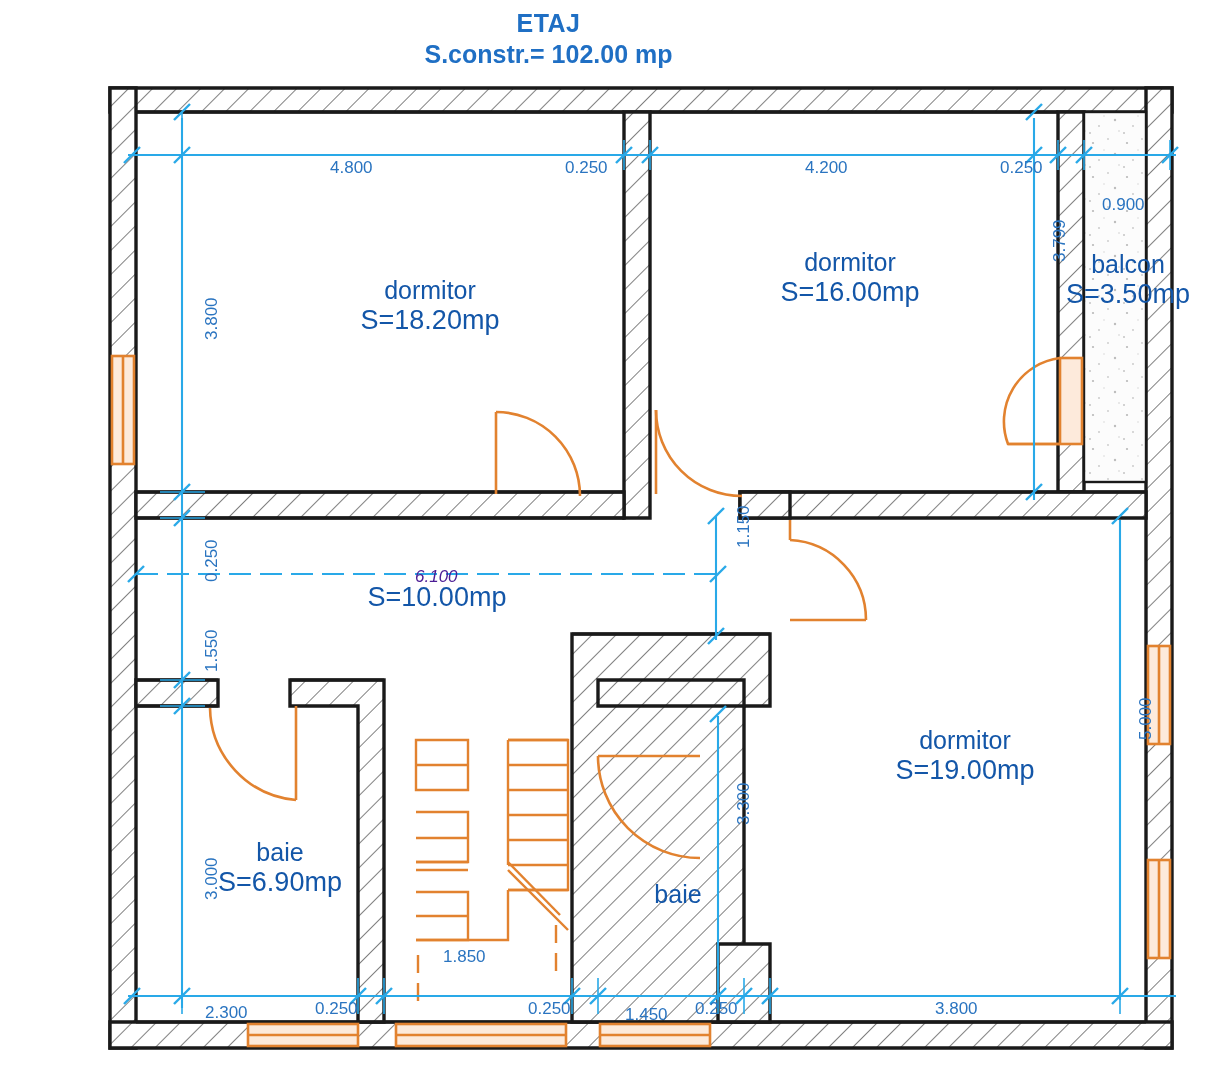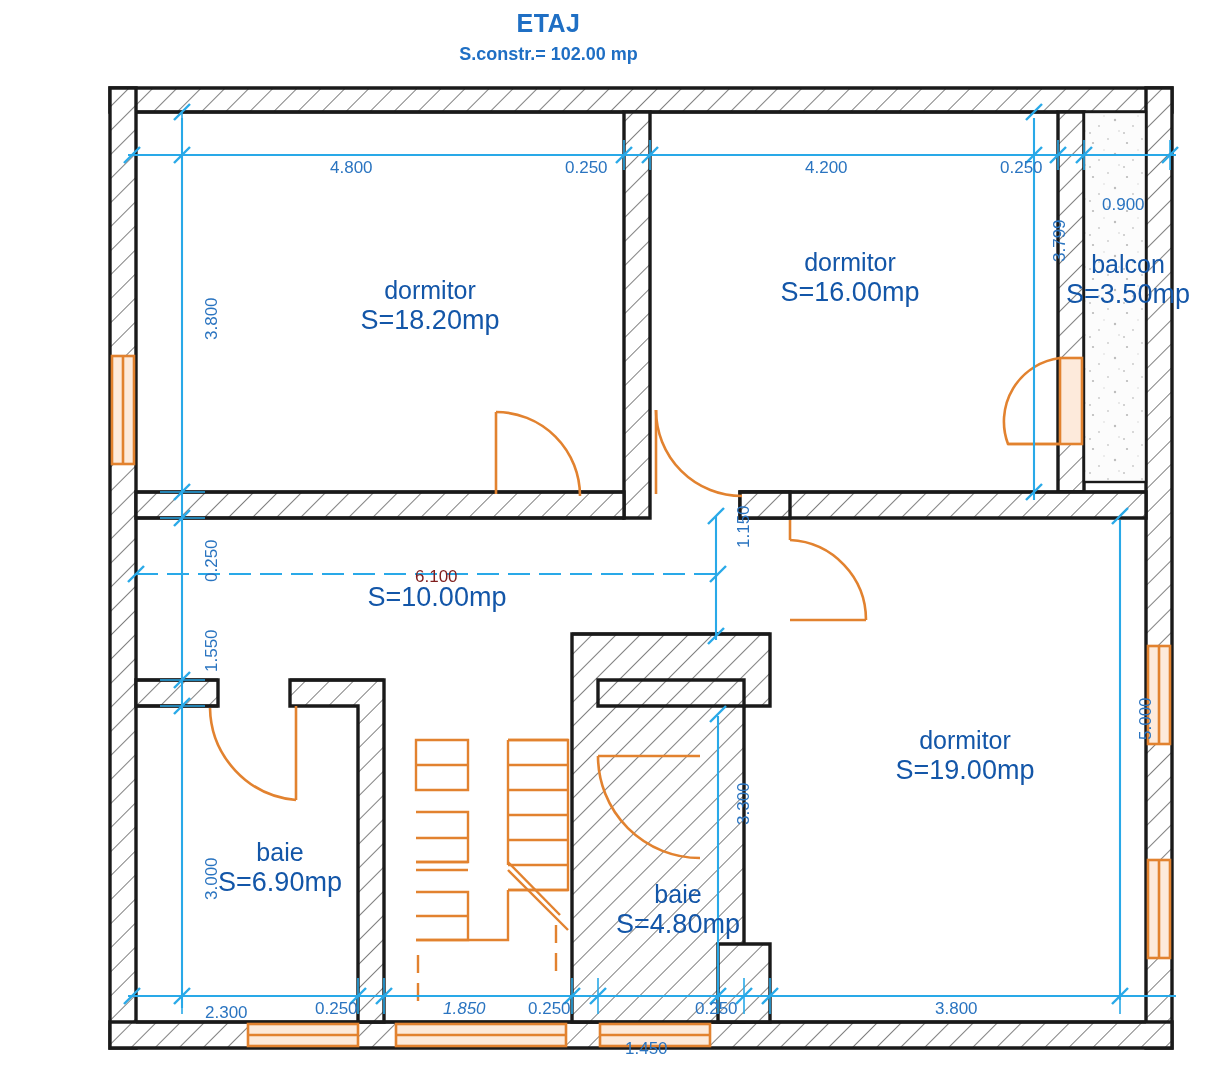--- a/index.html
+++ b/index.html
@@ -8,35 +8,35 @@
     font-family:"Liberation Sans", sans-serif;
     width:1213px; height:1080px; position:relative; overflow:hidden;
   }
   #plan{position:absolute; left:0; top:0; width:1213px; height:1080px;}
 
   .title-block{
     position:absolute; left:0; top:8px; width:1097px; text-align:center;
     color:#1f6fc4; pointer-events:none;
   }
   .title-main{font-size:25px; font-weight:700; letter-spacing:.5px; line-height:30px;}
-  .title-sub{font-size:18px; font-weight:700; line-height:32px;}
+  .title-sub{font-size:25px; font-weight:700; line-height:32px;}
 
   .room-label{
     position:absolute; text-align:center; color:#1356a8;
     font-weight:400; line-height:1.14; pointer-events:none; white-space:nowrap;
   }
   .room-name{font-size:25px; display:block;}
   .room-area{font-size:27px; display:block;}
 
   .dim{
     position:absolute; color:#2a74c0; font-size:17px; white-space:nowrap;
     pointer-events:none; font-weight:400;
   }
   .dim.vert{transform-origin:0 0; transform:rotate(-90deg);}
-  .dim.faint{color:#7f1d1d;}
+  .dim.faint{color:#4c1d95;font-style:italic;}
 </style>
 </head>
 <body>
 
 <svg id="plan" viewBox="0 0 1213 1080" xmlns="http://www.w3.org/2000/svg">
   <defs>
     <pattern id="hatch" width="17" height="17" patternUnits="userSpaceOnUse" patternTransform="rotate(45)">
       <rect width="17" height="17" fill="#ffffff"></rect>
       <line x1="0" y1="0" x2="0" y2="17" stroke="#2b2b2b" stroke-width="1.2"></line>
     </pattern>
@@ -291,38 +291,37 @@
 </div>
 <div class="room-label" style="left:292px; top:582px; width:290px;">
   <span class="room-area">S=10.00mp</span>
 </div>
 <div class="room-label" style="left:160px; top:838px; width:240px;">
   <span class="room-name">baie</span>
   <span class="room-area">S=6.90mp</span>
 </div>
 <div class="room-label" style="left:558px; top:880px; width:240px;">
   <span class="room-name">baie</span>
-  <span class="room-area">S=4.80mp</span>
 </div>
 <div class="room-label" style="left:840px; top:726px; width:250px;">
   <span class="room-name">dormitor</span>
   <span class="room-area">S=19.00mp</span>
 </div>
 
 <div class="dim" style="left:330px; top:158px;">4.800</div>
 <div class="dim" style="left:565px; top:158px;">0.250</div>
 <div class="dim" style="left:805px; top:158px;text-align:right;">4.200</div>
 <div class="dim" style="left:1000px; top:158px;">0.250</div>
 <div class="dim" style="left:1102px; top:158px;margin-top:37px;">0.900</div>
 
 <div class="dim" style="left:205px; top:1003px;">2.300</div>
 <div class="dim" style="left:315px; top:999px;">0.250</div>
-<div class="dim" style="left:443px; top:999px;font-style:italic;">1.850</div>
+<div class="dim" style="left:443px; top:947px;">1.850</div>
 <div class="dim" style="left:528px; top:999px;">0.250</div>
-<div class="dim" style="left:625px; top:1039px;text-align:center;">1.450</div>
+<div class="dim" style="left:625px; top:1005px;text-align:center;">1.450</div>
 <div class="dim" style="left:695px; top:999px;">0.250</div>
 <div class="dim" style="left:935px; top:999px;">3.800</div>
 
 <div class="dim vert" style="left:202px; top:340px;">3.800</div>
 <div class="dim vert" style="left:202px; top:582px;">0.250</div>
 <div class="dim vert" style="left:202px; top:672px;">1.550</div>
 <div class="dim vert" style="left:202px; top:900px;">3.000</div>
 
 <div class="dim faint" style="left:415px; top:567px;">6.100</div>
 <div class="dim vert" style="left:734px; top:548px;">1.150</div>

